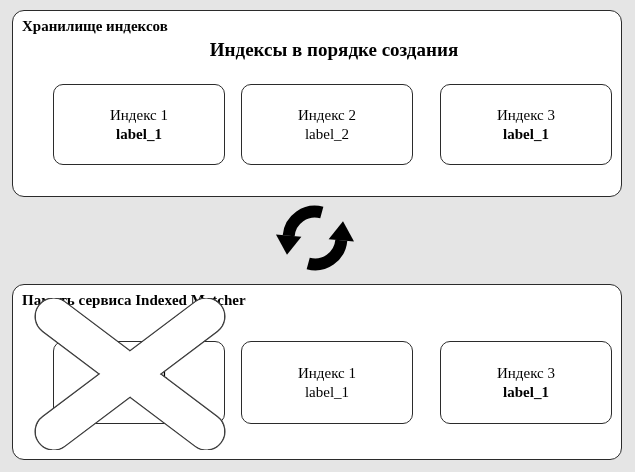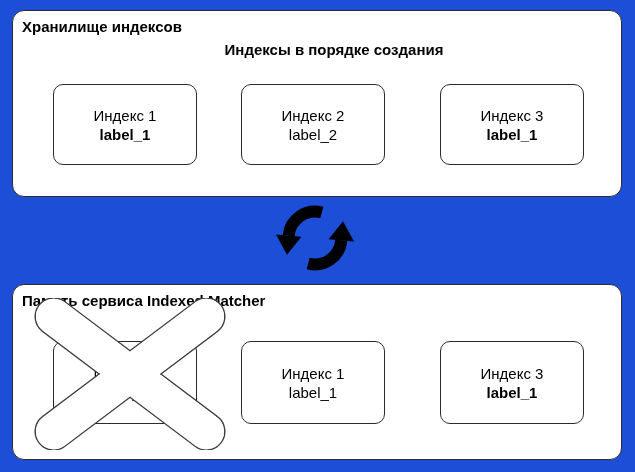--- a/index.html
+++ b/index.html
@@ -1,34 +1,34 @@
 <!DOCTYPE html>
 <html><head>
 <meta charset="utf-8">
 <style>
   html,body{margin:0;padding:0;background:#fff;}
   .stage{
-    position:relative;width:635px;height:472px;background:#1d4ed8;
-    font-family:Liberation Sans, sans-serif;color:#000;overflow:hidden;
+    position:relative;width:635px;height:472px;background:#e5e5e5;
+    font-family:Liberation Serif, serif;color:#000;overflow:hidden;
   }
   .panel{
     position:absolute;background:#fff;border:1.4px solid #2b2b2b;border-radius:12px;
     box-sizing:border-box;
   }
   .panel-top{left:12px;top:10px;width:610px;height:187px;}
   .panel-bottom{left:12px;top:284px;width:610px;height:176px;}
   .panel-title{
     font-weight:700;font-size:15px;line-height:19px;padding:6px 0 0 9px;
   }
   .subtitle{
-    font-weight:700;font-size:15px;line-height:19px;text-align:center;
+    font-weight:700;font-size:19px;line-height:19px;text-align:center;
     margin-top:4px;padding-left:34px;
   }
   .node{
-    position:absolute;width:144px;box-sizing:border-box;background:#fff;
+    position:absolute;width:172px;box-sizing:border-box;background:#fff;
     border:1.3px solid #2b2b2b;border-radius:10px;
     display:flex;flex-direction:column;align-items:center;justify-content:center;
     font-size:15px;line-height:19px;text-align:center;z-index:1;
   }
   .row-top{top:84px;height:81px;}
   .row-bottom{top:341px;height:83px;}
   .c1{left:53px;} .c2{left:241px;} .c3{left:440px;}
   .b{font-weight:700;}
   .sync-icon{position:absolute;left:275px;top:201px;width:80px;height:74px;z-index:2;}
   .cross-icon{position:absolute;left:30px;top:298px;width:200px;height:152px;z-index:3;}

